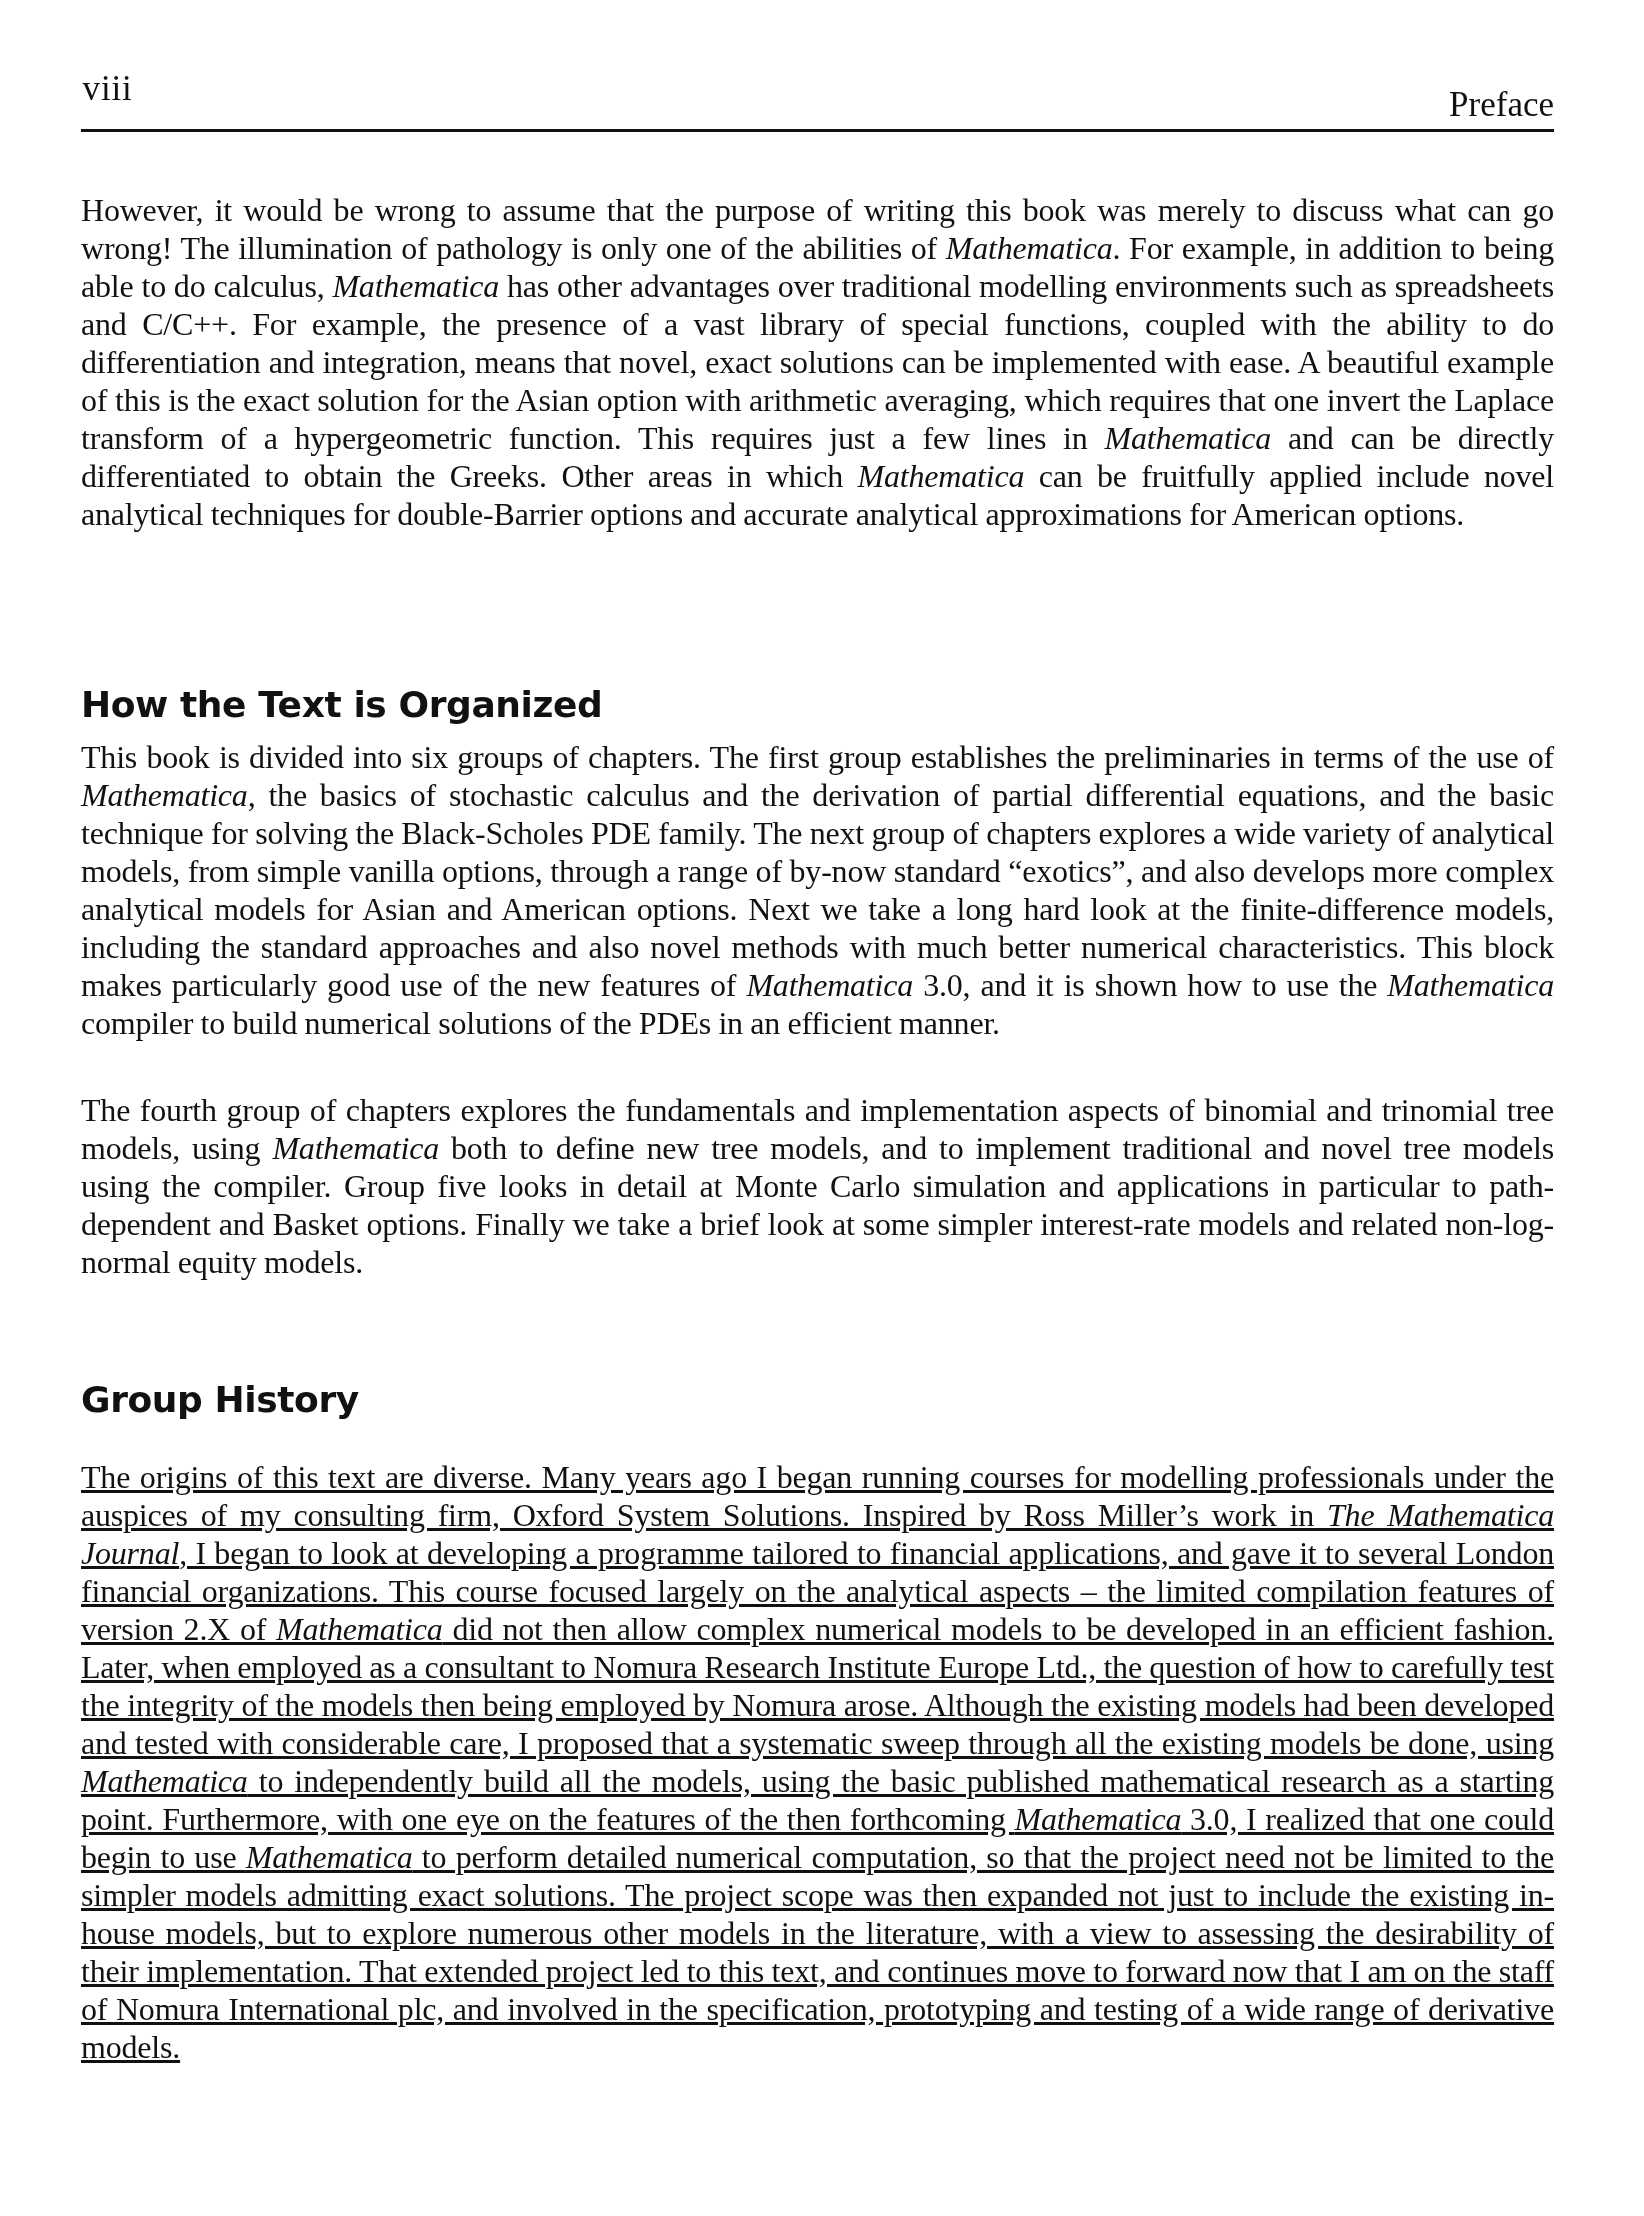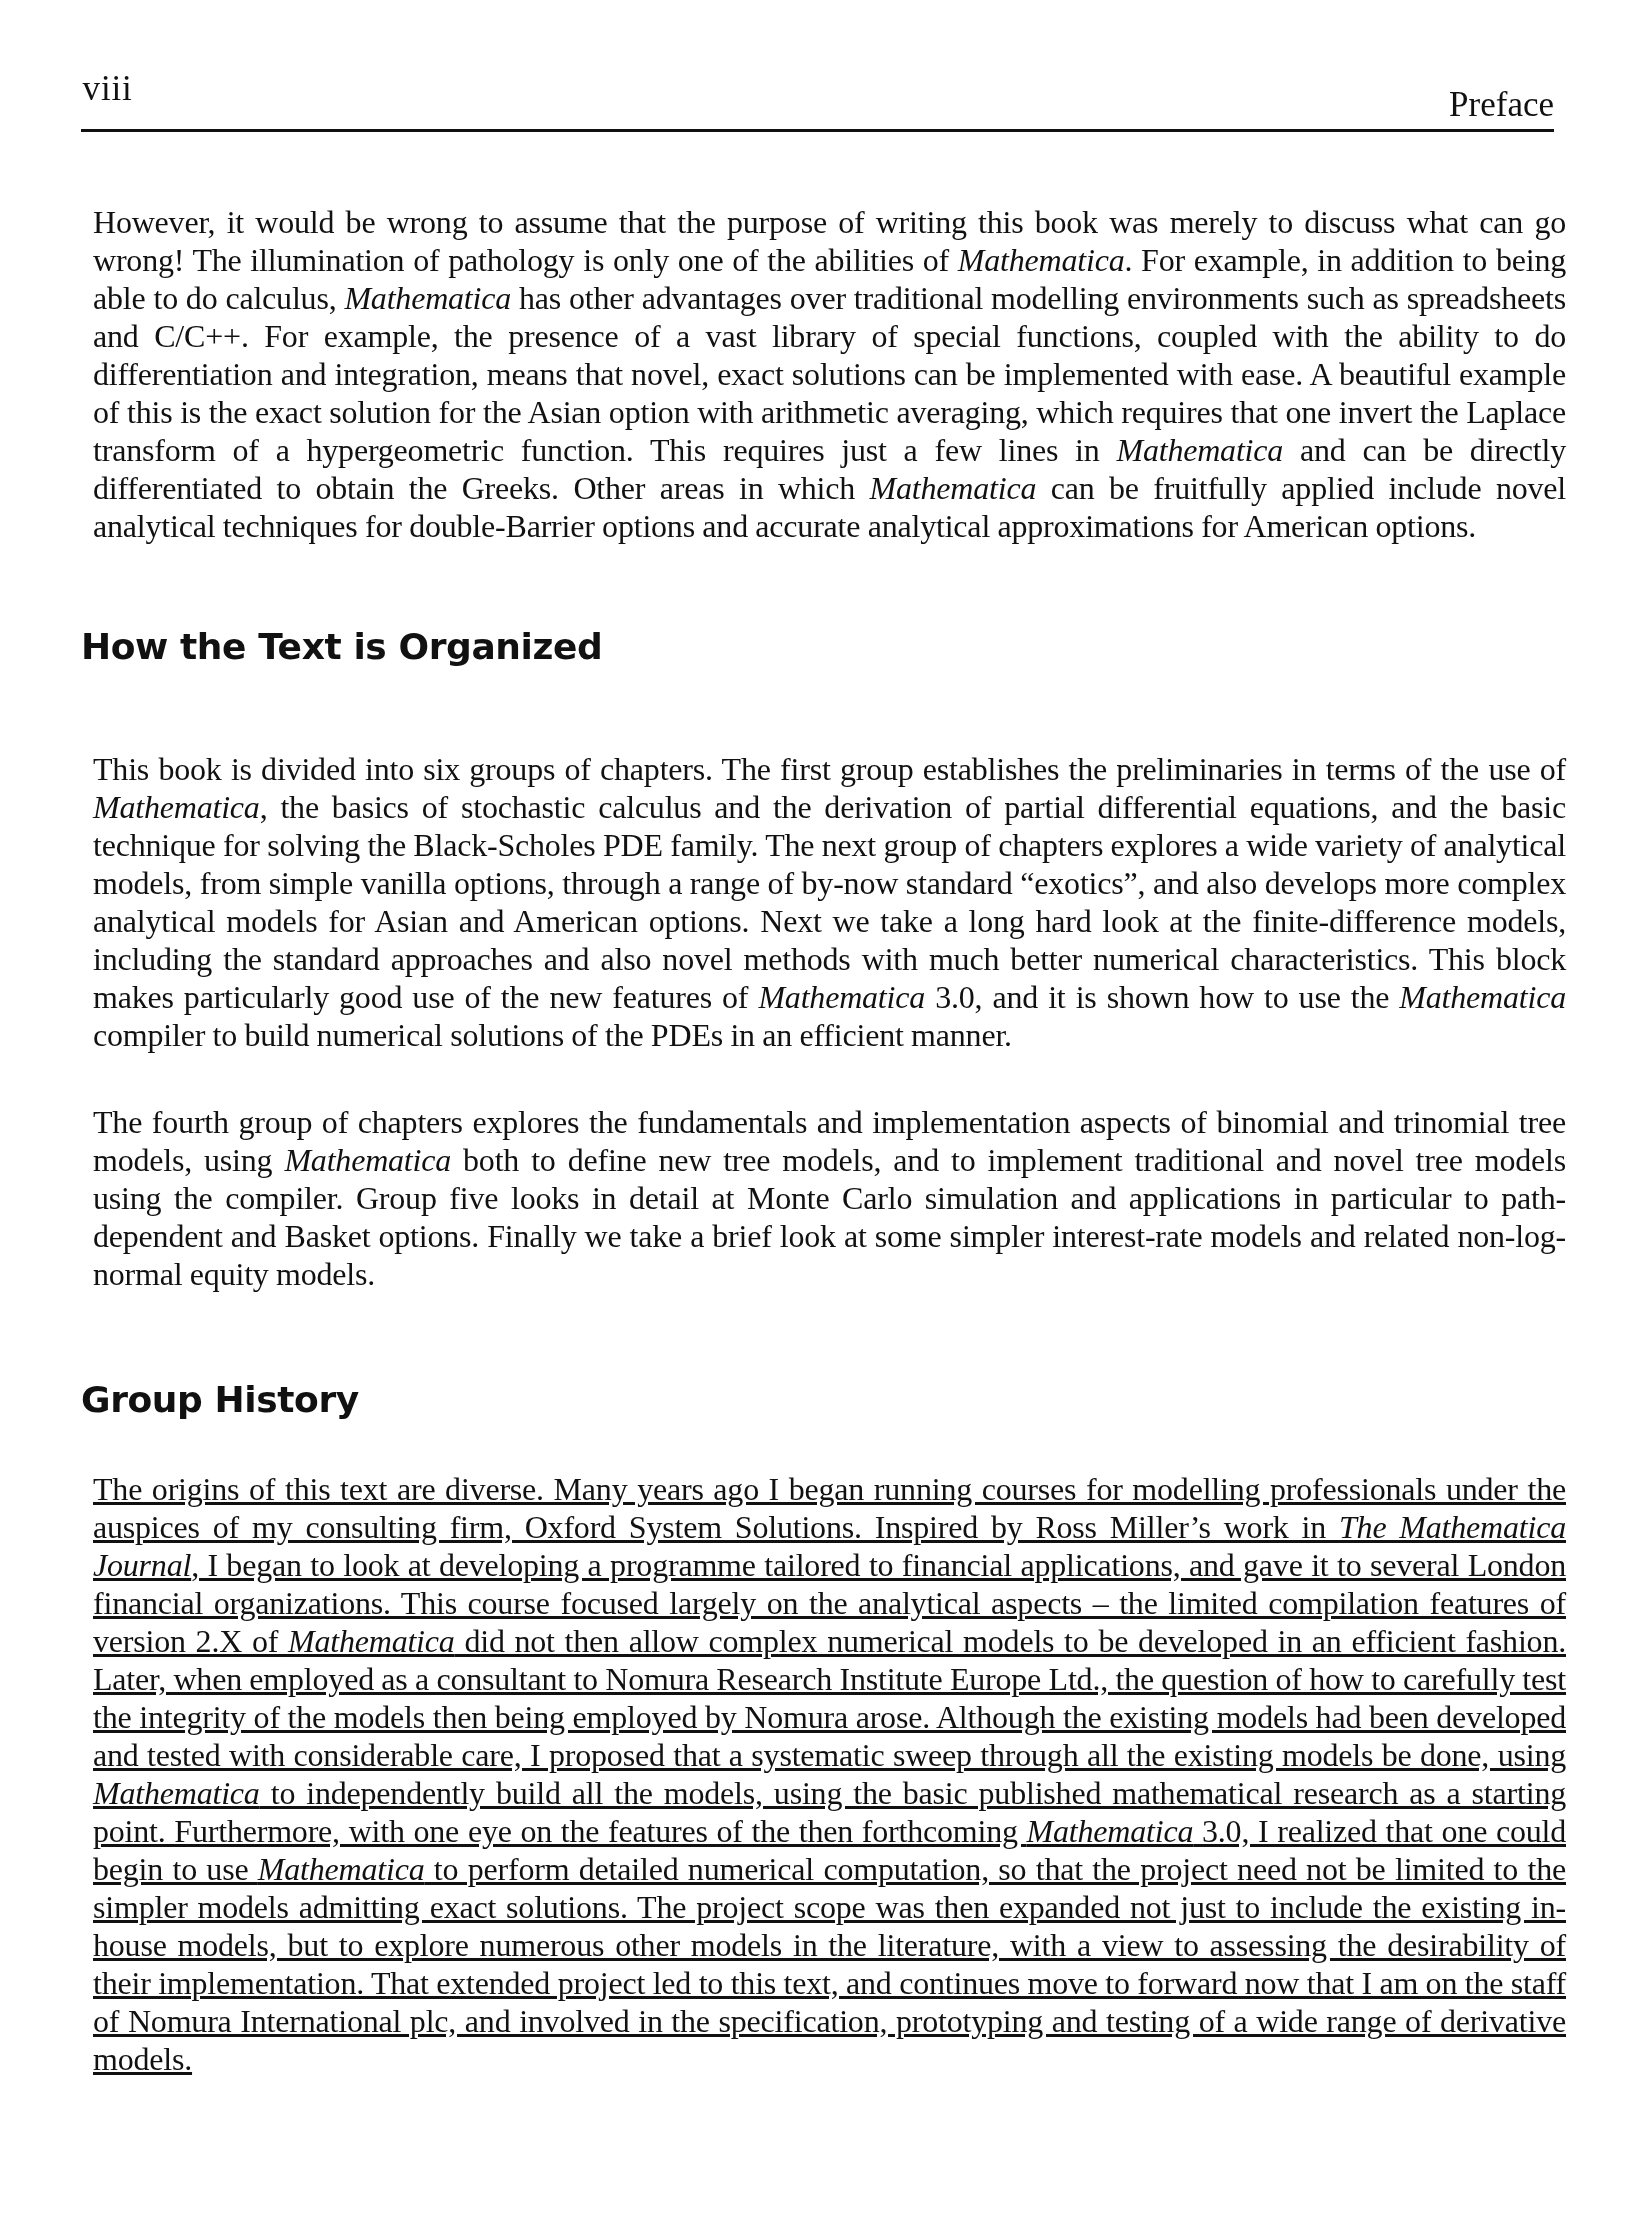--- a/index.html
+++ b/index.html
@@ -50,39 +50,39 @@
       background: #111111;
     }
     .body-text {
       position: absolute;
       left: 0;
       width: 1473px;
       font-size: 32px;
       line-height: 38px;
       text-align: justify;
       text-align-last: left;
-      margin: 12px;
+      margin: 0;
       letter-spacing: -0.2px;
       word-spacing: -0.4px;
     }
     .body-text i {
       font-style: italic;
     }
     .section-heading {
       position: absolute;
       left: 0;
       margin: 0;
       font-family: "DejaVu Sans", "Liberation Sans", sans-serif;
       font-weight: bold;
       font-size: 36px;
       line-height: 46px;
       letter-spacing: -0.4px;
     }
     #p1 { top: 191px; }
-    #h1 { top: 624px; }
+    #h1 { top: 682px; }
     #p2 { top: 738px; }
     #p3 { top: 1091px; }
     #h2 { top: 1377px; }
     #p4 { top: 1458px; text-decoration: underline; }
   </style>
 </head>
 <body>
 
 <div class="page">
   <div class="running-head">

